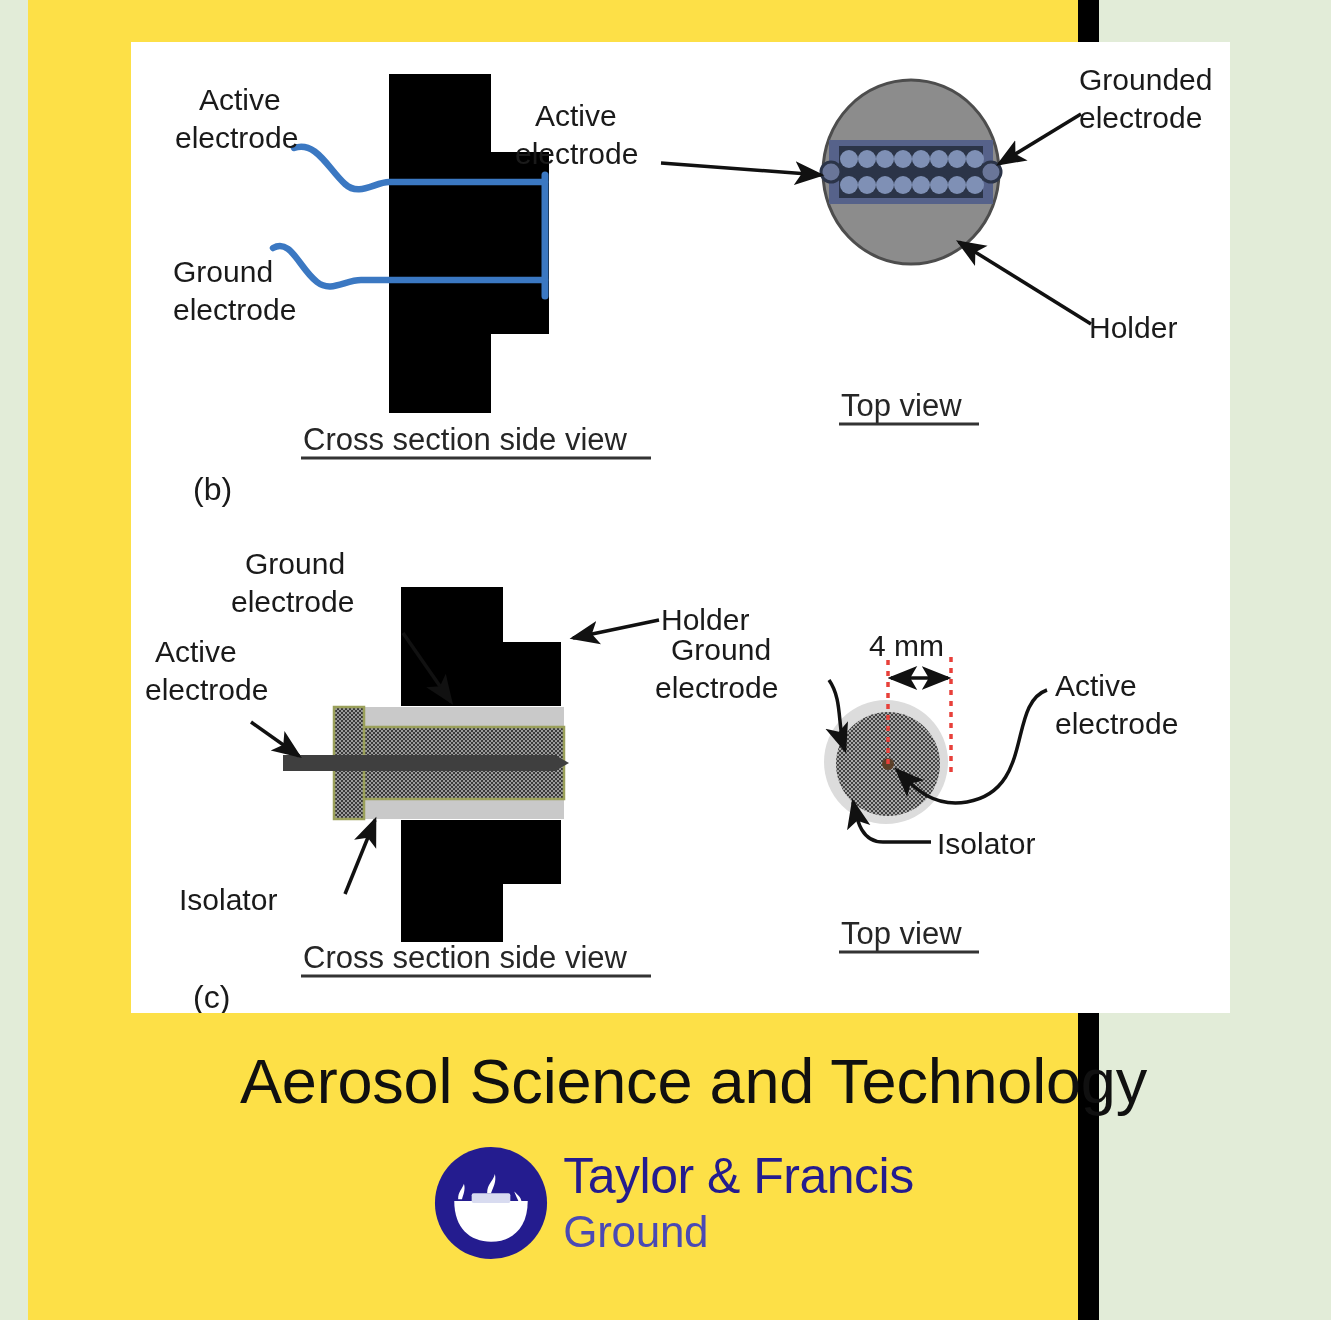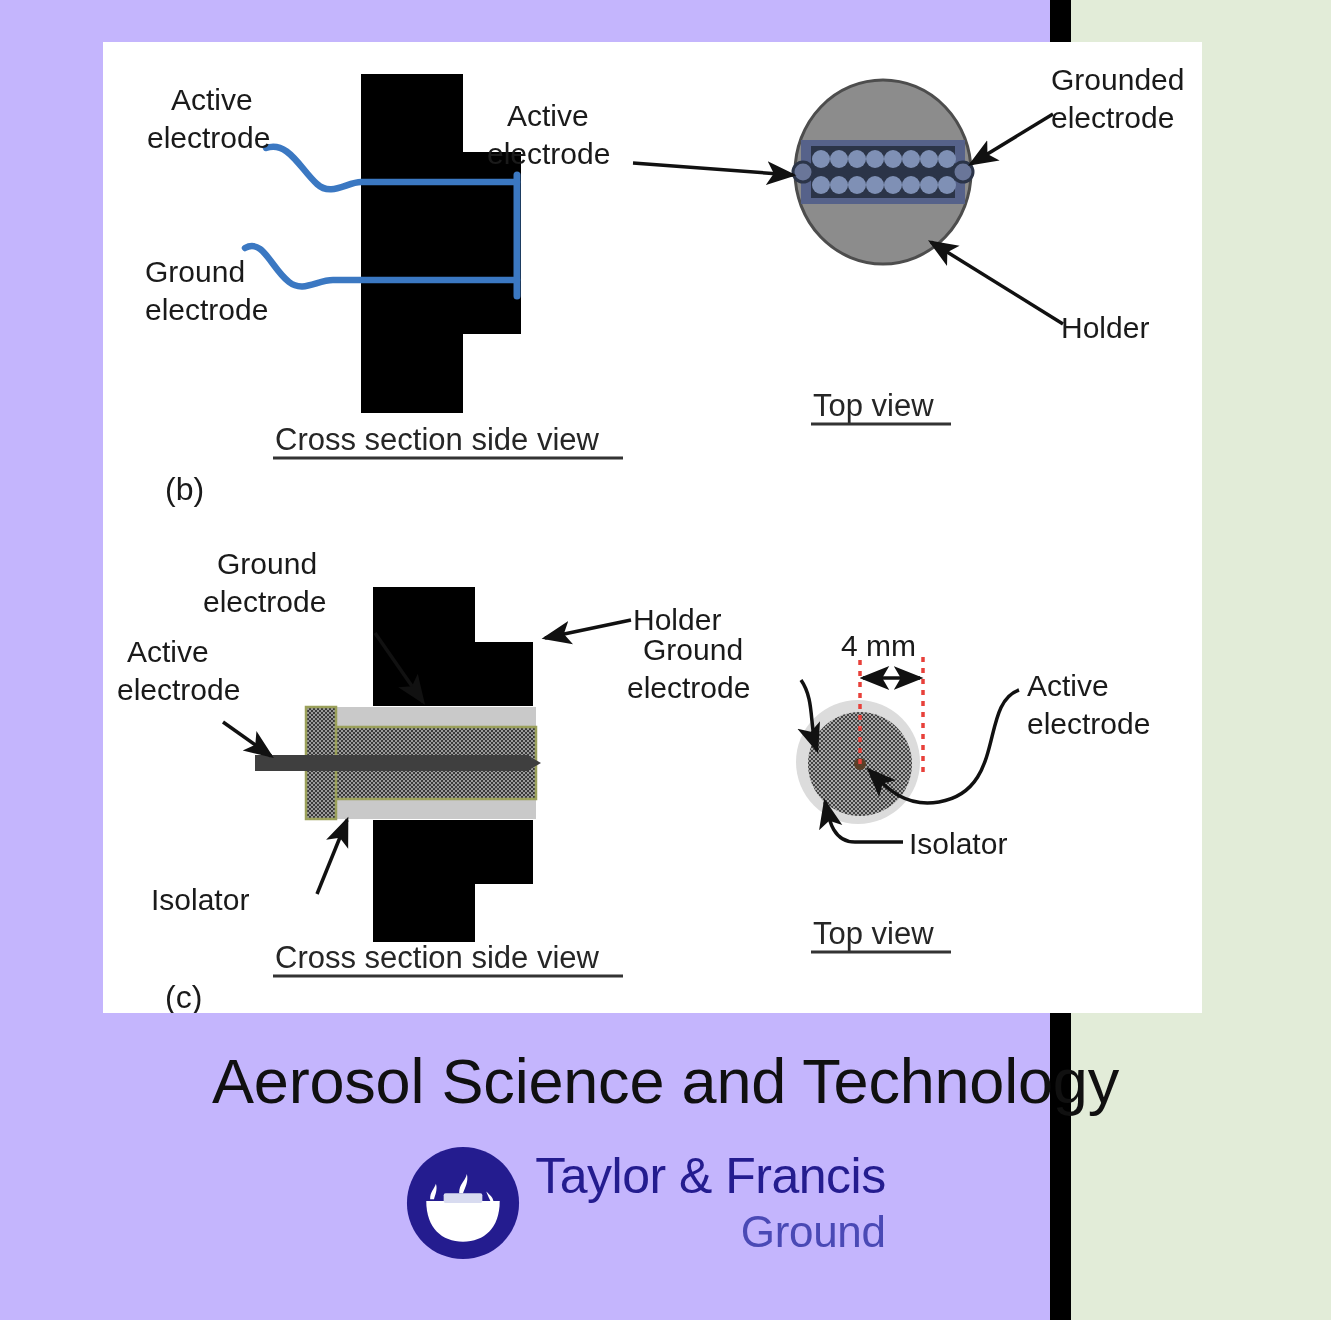--- a/index.html
+++ b/index.html
@@ -11,21 +11,22 @@
     height: 1320px;
     background: #e2ecd8;
     font-family: "Liberation Sans", sans-serif;
     overflow: hidden;
     position: relative;
   }
   #root {
     position: relative;
     width: 1071px;
     height: 1320px;
-    background: #c4b5fd;
+    background: #fde047;
+    margin-left: 28px;
   }
   
   .edge-strip {
     position: absolute;
     top: 0;
     right: 0;
     width: 21px;
     height: 1320px;
     background: #000000;
   }
@@ -77,21 +78,20 @@
   }
   .tf-logo {
     width: 116px;
     height: 116px;
     flex: 0 0 116px;
   }
   .tf-wordmark {
     display: flex;
     flex-direction: column;
     justify-content: center;
-    align-items: flex-end;
   }
   .tf-name {
     font-size: 50px;
     line-height: 54px;
     color: #241c8f;
     font-family: "Liberation Sans", sans-serif;
     letter-spacing: -0.5px;
   }
   .tf-online {
     font-size: 44px;

